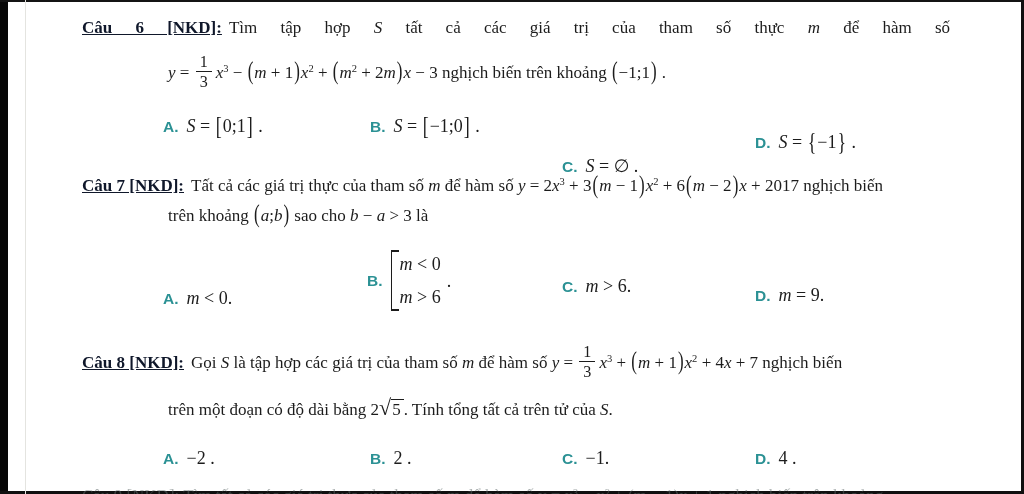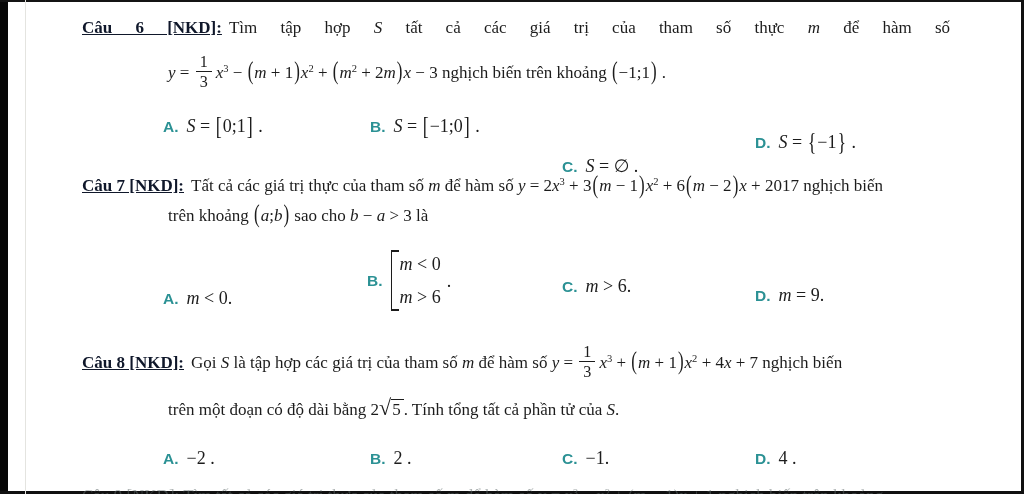--- a/index.html
+++ b/index.html
@@ -129,21 +129,21 @@
     <span class="opt-letter">C.</span><span class="opt-body"><span class="r-it">m</span><span class="r-rm"> &gt; 6.</span></span>
   </div>
   <div class="abs option" style="left:755px;top:272px;margin-top:9px;">
     <span class="opt-letter">D.</span><span class="opt-body"><span class="r-it">m</span><span class="r-rm"> = 9.</span></span>
   </div>
 
   <div class="abs mathline" style="left:82px;top:332px;">
     <span class="qlabel">Câu 8 [NKD]:</span><span><span class="r-rm">Gọi </span><span class="r-it">S</span><span class="r-rm"> là tập hợp các giá trị của tham số </span><span class="r-it">m</span><span class="r-rm"> để hàm số </span><span class="r-it">y</span><span class="r-rm"> = </span><span class="frac"><span class="fnum">1</span><span class="fden">3</span></span><span class="r-it">x</span><span class="r-sup">3</span><span class="r-rm"> + </span><span class="r-bp">(</span><span class="r-it">m</span><span class="r-rm"> + 1</span><span class="r-bp">)</span><span class="r-it">x</span><span class="r-sup">2</span><span class="r-rm"> + 4</span><span class="r-it">x</span><span class="r-rm"> + 7 nghịch biến</span></span>
   </div>
 
-  <div class="abs stmt" style="left:168px;top:392px;line-height:32px;"><span class="r-rm">trên một đoạn có độ dài bằng 2</span><span class="sqrt"><span class="radsign">√</span><span class="radicand">5</span></span><span class="r-rm">. Tính tổng tất cả phần tử của </span><span class="r-it">S</span><span class="r-rm">.</span></div>
+  <div class="abs stmt" style="left:168px;top:392px;line-height:32px;"><span class="r-rm">trên một đoạn có độ dài bằng 2</span><span class="sqrt"><span class="radsign">√</span><span class="radicand">5</span></span><span class="r-rm">. Tính tổng tất cả trên tử của </span><span class="r-it">S</span><span class="r-rm">.</span></div>
 
   <div class="abs option" style="left:163px;top:444px;">
     <span class="opt-letter">A.</span><span class="opt-body"><span class="r-rm">−2 .</span></span>
   </div>
   <div class="abs option" style="left:370px;top:444px;">
     <span class="opt-letter">B.</span><span class="opt-body"><span class="r-rm">2 .</span></span>
   </div>
   <div class="abs option" style="left:562px;top:444px;">
     <span class="opt-letter">C.</span><span class="opt-body"><span class="r-rm">−1.</span></span>
   </div>

